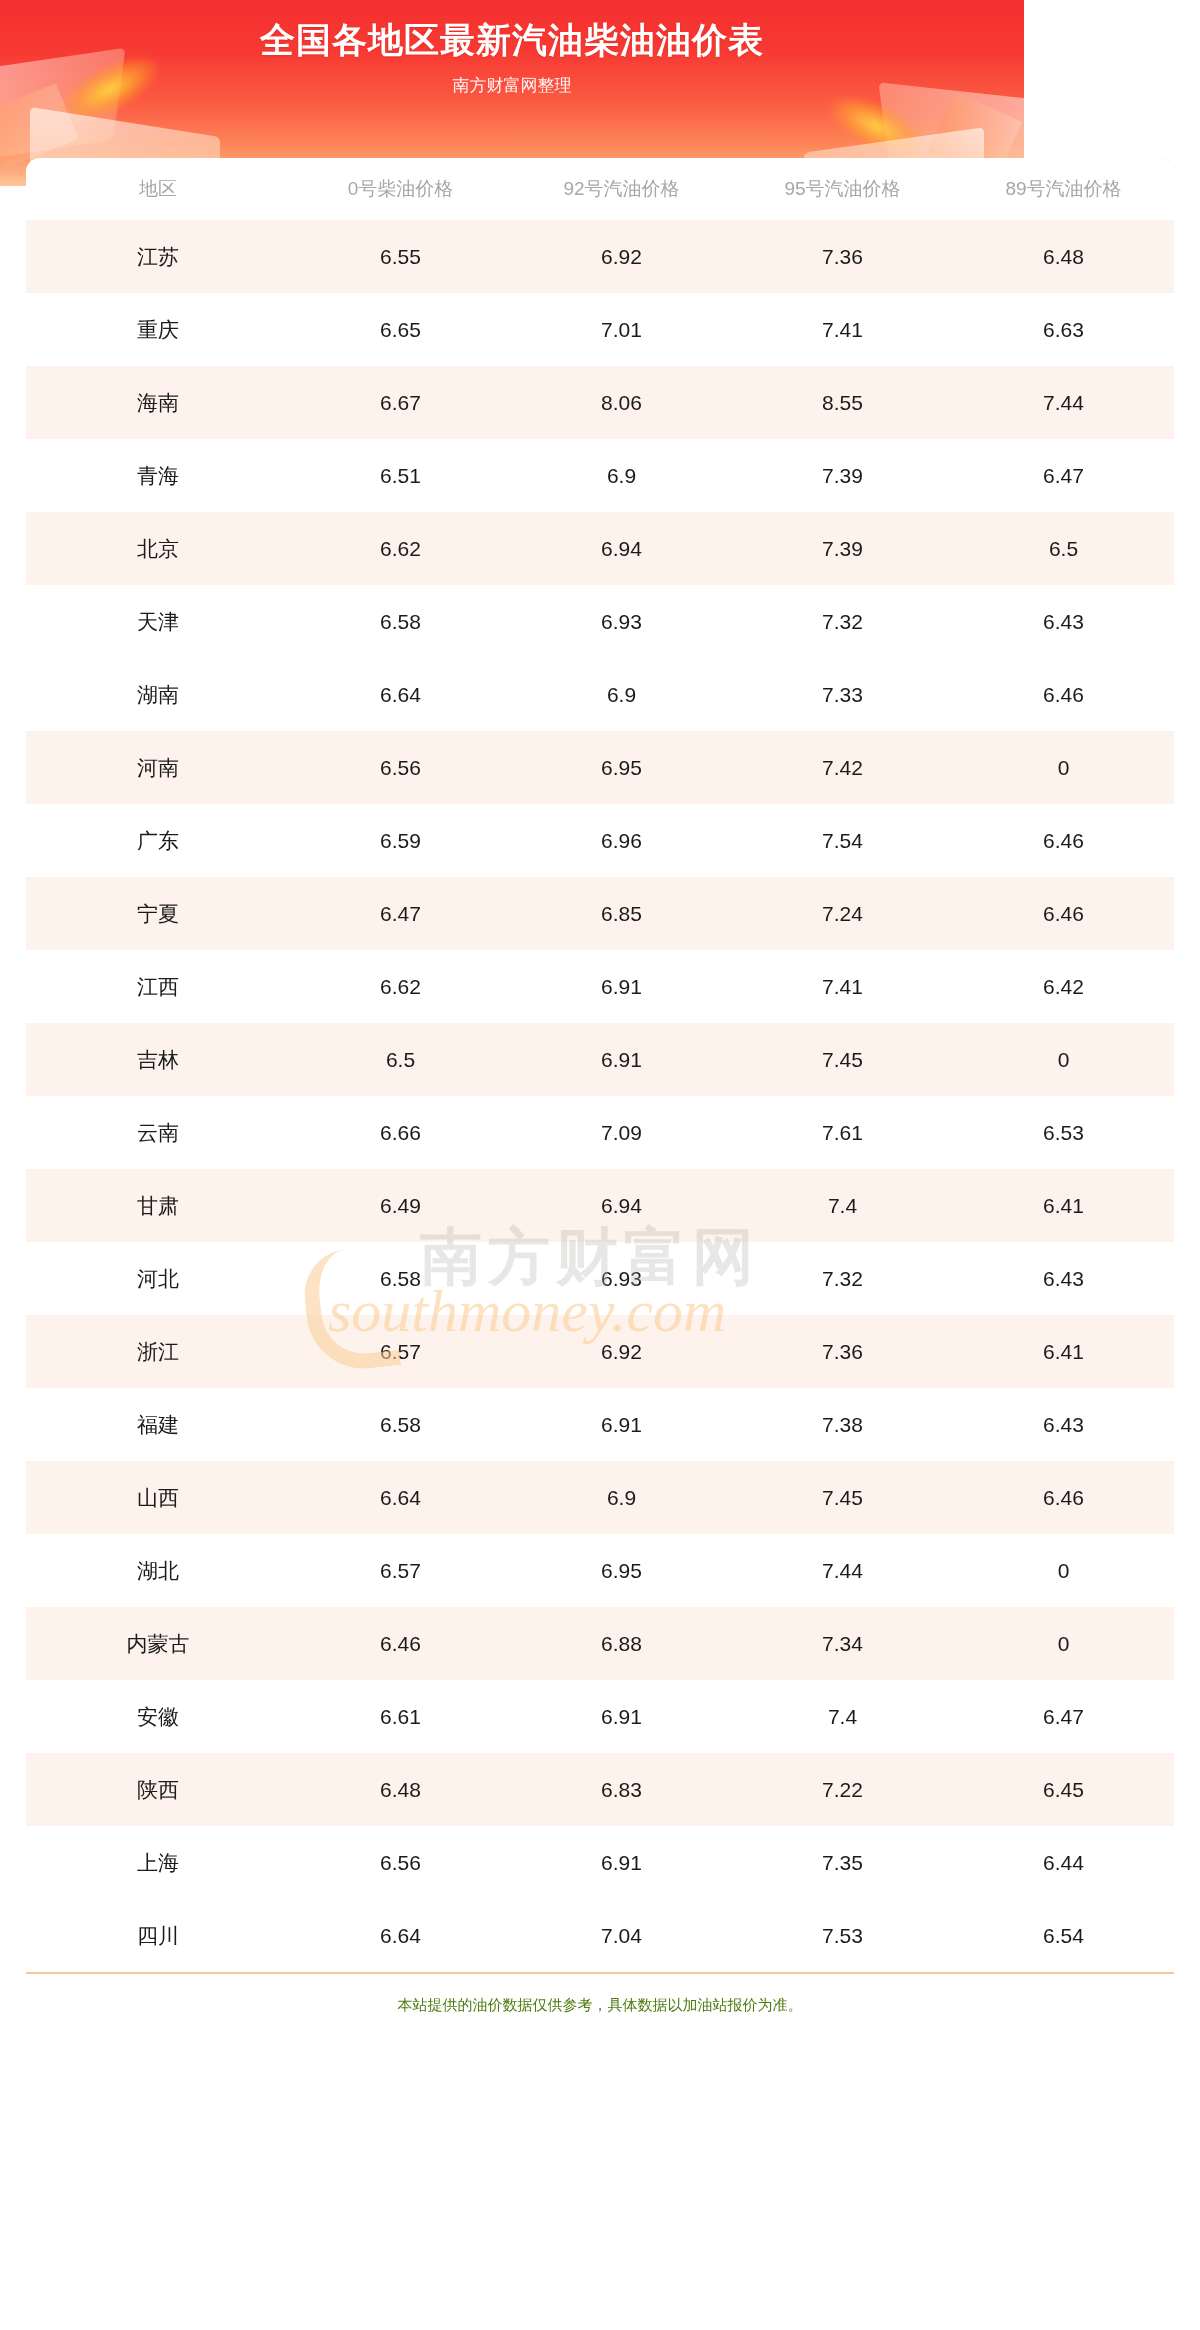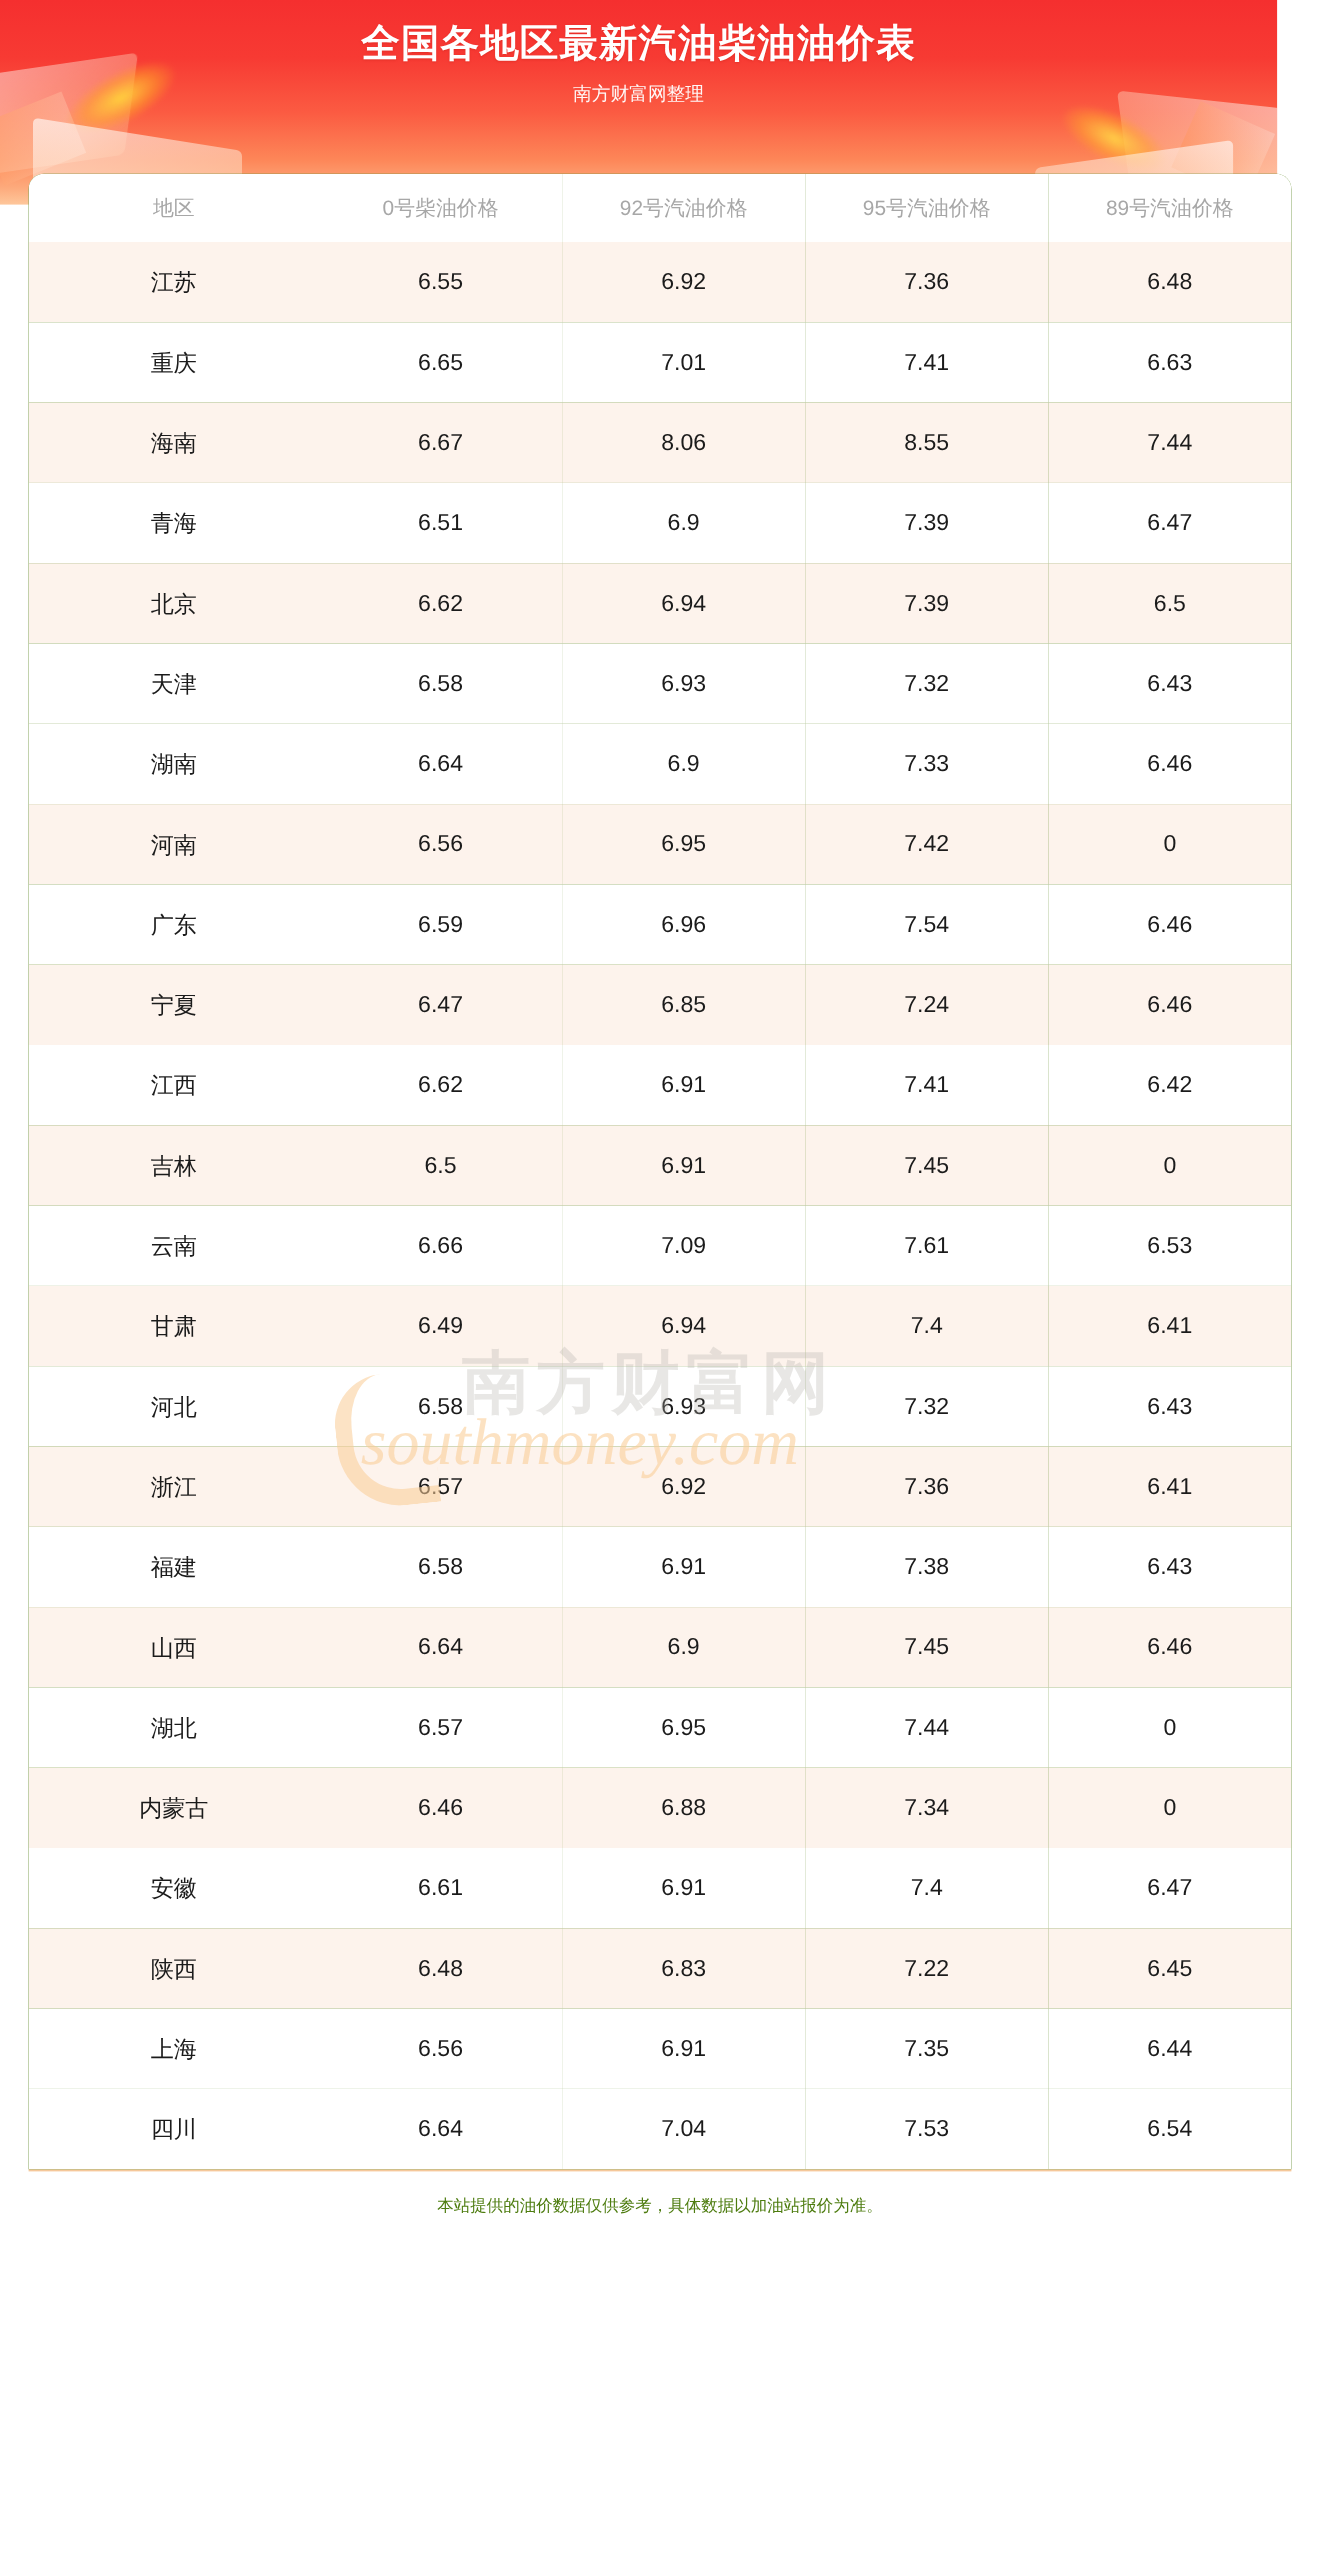--- a/index.html
+++ b/index.html
@@ -17,21 +17,21 @@
   .page {
     position: relative;
     width: 1200px;
     height: 2330px;
     background: #ffffff;
   }
 
   
   .banner {
     position: relative;
-    width: 1161px;
+    width: 1024px;
     height: 186px;
     background: linear-gradient(180deg,
         #f52f2f 0%,
         #f73a33 28%,
         #fb5b42 55%,
         #fd8658 78%,
         #fdab7d 92%,
         #fec79b 100%);
     overflow: hidden;
   }
@@ -117,21 +117,21 @@
     background: radial-gradient(ellipse at center, rgba(255,212,70,0.92) 0%, rgba(255,165,45,0.52) 45%, rgba(255,125,40,0) 72%);
     transform: rotate(26deg);
     filter: blur(2px);
   }
 
   
   .card {
     position: relative;
     margin: -28px auto 0 auto;
     width: 1148px;
-    background: #4d7c0f;
+    background: #fde047;
     border-radius: 14px 14px 0 0;
     z-index: 10;
     overflow: hidden;
   }
 
   table.price-table {
     width: 100%;
     border-collapse: collapse;
     table-layout: fixed;
   }

